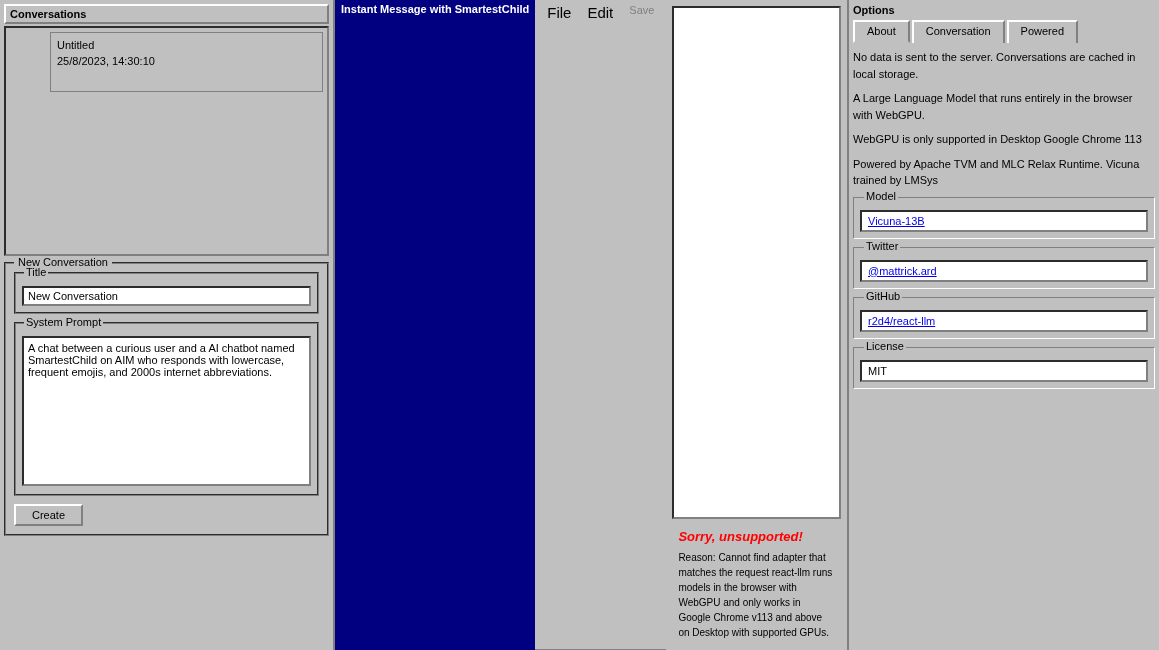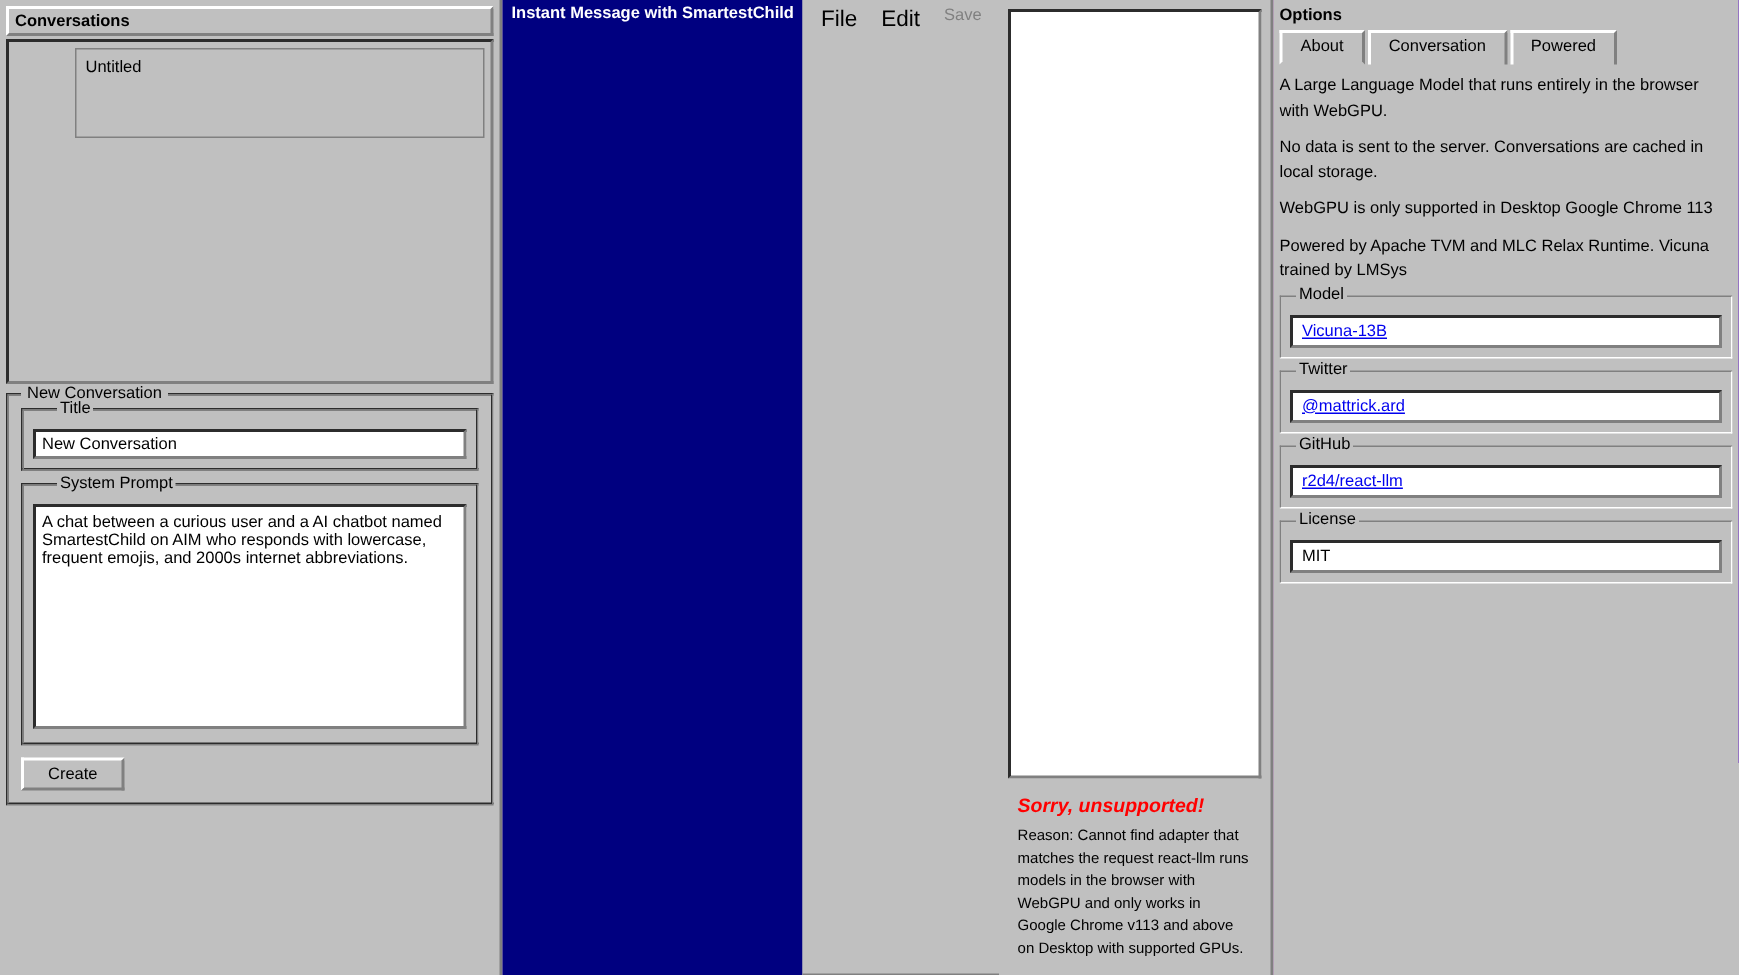--- a/index.html
+++ b/index.html
@@ -285,21 +285,21 @@
     .sub-group {
       border: 2px groove #808080;
       padding: 8px 6px 6px 6px;
       margin-bottom: 8px;
       position: relative;
     }
 
     .sub-legend {
       position: absolute;
       top: -8px;
-      left: 22px;
+      left: 8px;
       background: #c0c0c0;
       padding: 0 2px;
       font-size: 11px;
     }
 
     .right-info-group {
       border: 1px solid #808080;
       border-right: 1px solid #ffffff;
       border-bottom: 1px solid #ffffff;
       padding: 8px 6px 6px 6px;
@@ -320,20 +320,21 @@
 <body>
 
 <div class="app-container">
 
   <div class="left-panel">
     <div class="section-title">Conversations</div>
 
     <div class="conversations-box">
       <div class="conversation-item">
         <div class="conv-title">Untitled</div>
+        <div class="conv-date">25/8/2023, 14:30:10</div>
       </div>
     </div>
 
     <div class="new-conv-wrapper">
       <span class="nc-legend">New Conversation</span>
 
       <div class="sub-group" style="margin-bottom: 8px;">
         <span class="sub-legend">Title</span>
         <input class="win-input" type="text" style="margin-top: 4px;" value="New Conversation">
       </div>
@@ -369,22 +370,22 @@
   <div class="right-panel">
     <div class="right-panel-title">Options</div>
 
     <div class="tab-bar">
       <div class="tab active">About</div>
       <div class="tab">Conversation</div>
       <div class="tab">Powered</div>
     </div>
 
     <div class="tab-content">
+      <p class="about-text">No data is sent to the server. Conversations are cached in local storage.</p>
       <p class="about-text">A Large Language Model that runs entirely in the browser with WebGPU.</p>
-      <p class="about-text">No data is sent to the server. Conversations are cached in local storage.</p>
       <p class="about-text">WebGPU is only supported in Desktop Google Chrome 113</p>
       <p class="about-text">Powered by Apache TVM and MLC Relax Runtime. Vicuna trained by LMSys</p>
 
       <div class="right-info-group">
         <span class="right-info-legend">Model</span>
         <div class="info-link-box">
           <a class="info-link" href="#">Vicuna-13B</a>
         </div>
       </div>
 

